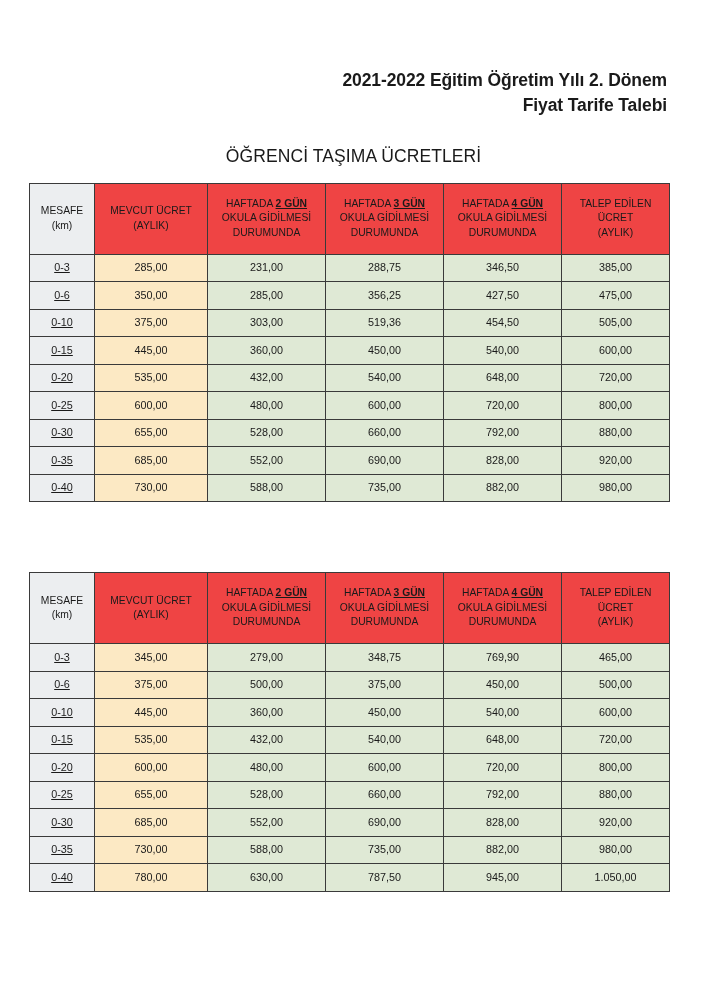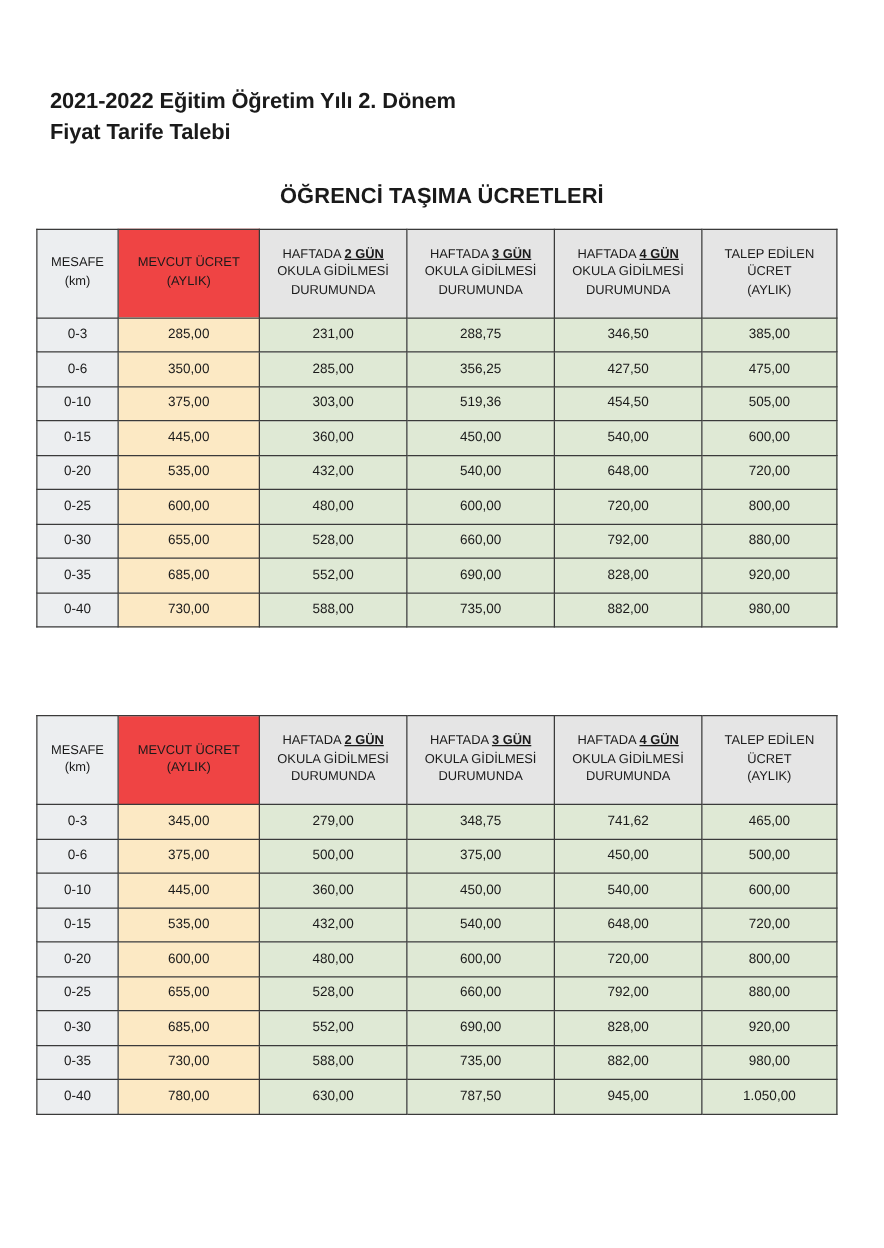--- a/index.html
+++ b/index.html
@@ -18,36 +18,36 @@
     width: 707px;
     height: 998px;
     box-sizing: border-box;
     padding: 0;
     position: relative;
     background: #ffffff;
   }
 
   
   .doc-title {
-    text-align: left;
+    text-align: right;
     font-size: 17.5px;
     font-weight: bold;
     line-height: 1.42;
     letter-spacing: -0.1px;
     margin: 0;
     padding: 0 40px;
   }
   .doc-title-line { display: block; }
   .title-spacer-1 { height: 68px; }
   .title-spacer-2 { height: 28px; }
 
   .section-title {
     text-align: center;
     font-size: 17.5px;
-    font-weight: bold;
+    font-weight: normal;
     letter-spacing: 0.1px;
     margin: 0;
     padding: 0;
   }
   .section-gap { height: 16px; }
   .between-tables { height: 42px; }
   .after-title-2 { height: 16px; }
 
   
   .table-wrap {
@@ -78,33 +78,33 @@
   
   thead td {
     height: 70px;
     font-size: 10.3px;
     line-height: 1.42;
     padding: 2px 3px;
   }
   thead td .hl { display: block; white-space: nowrap; }
   .hdr-gray  { background: #eceef0; }
   .hdr-cream { background: #ef4444; }
-  .hdr-green { background: #e5e5e5; }
+  .hdr-green { background: #ef4444; }
   .emph {
     font-weight: bold;
     text-decoration: underline;
   }
 
   
   tbody td {
     height: 26.5px;
     font-size: 10.8px;
     line-height: 1.1;
   }
-  .cell-gray  { background: #eceef0; }
+  .cell-gray  { background: #eceef0; text-decoration: underline; }
   .cell-cream { background: #fce9c4; }
   .cell-green { background: #dfe9d5; }
 </style>
 </head>
 <body>
 
 <div class="page">
 
   <div class="title-spacer-1"></div>
 
@@ -282,21 +282,21 @@
             <span class="hl">(AYLIK)</span>
           </td>
         </tr>
       </thead>
       <tbody id="table2-body">
           <tr>
             <td class="cell-gray">0-3</td>
             <td class="cell-cream">345,00</td>
             <td class="cell-green">279,00</td>
             <td class="cell-green">348,75</td>
-            <td class="cell-green">741,62</td>
+            <td class="cell-green">769,90</td>
             <td class="cell-green">465,00</td>
           </tr>
           <tr>
             <td class="cell-gray">0-6</td>
             <td class="cell-cream">375,00</td>
             <td class="cell-green">500,00</td>
             <td class="cell-green">375,00</td>
             <td class="cell-green">450,00</td>
             <td class="cell-green">500,00</td>
           </tr>

